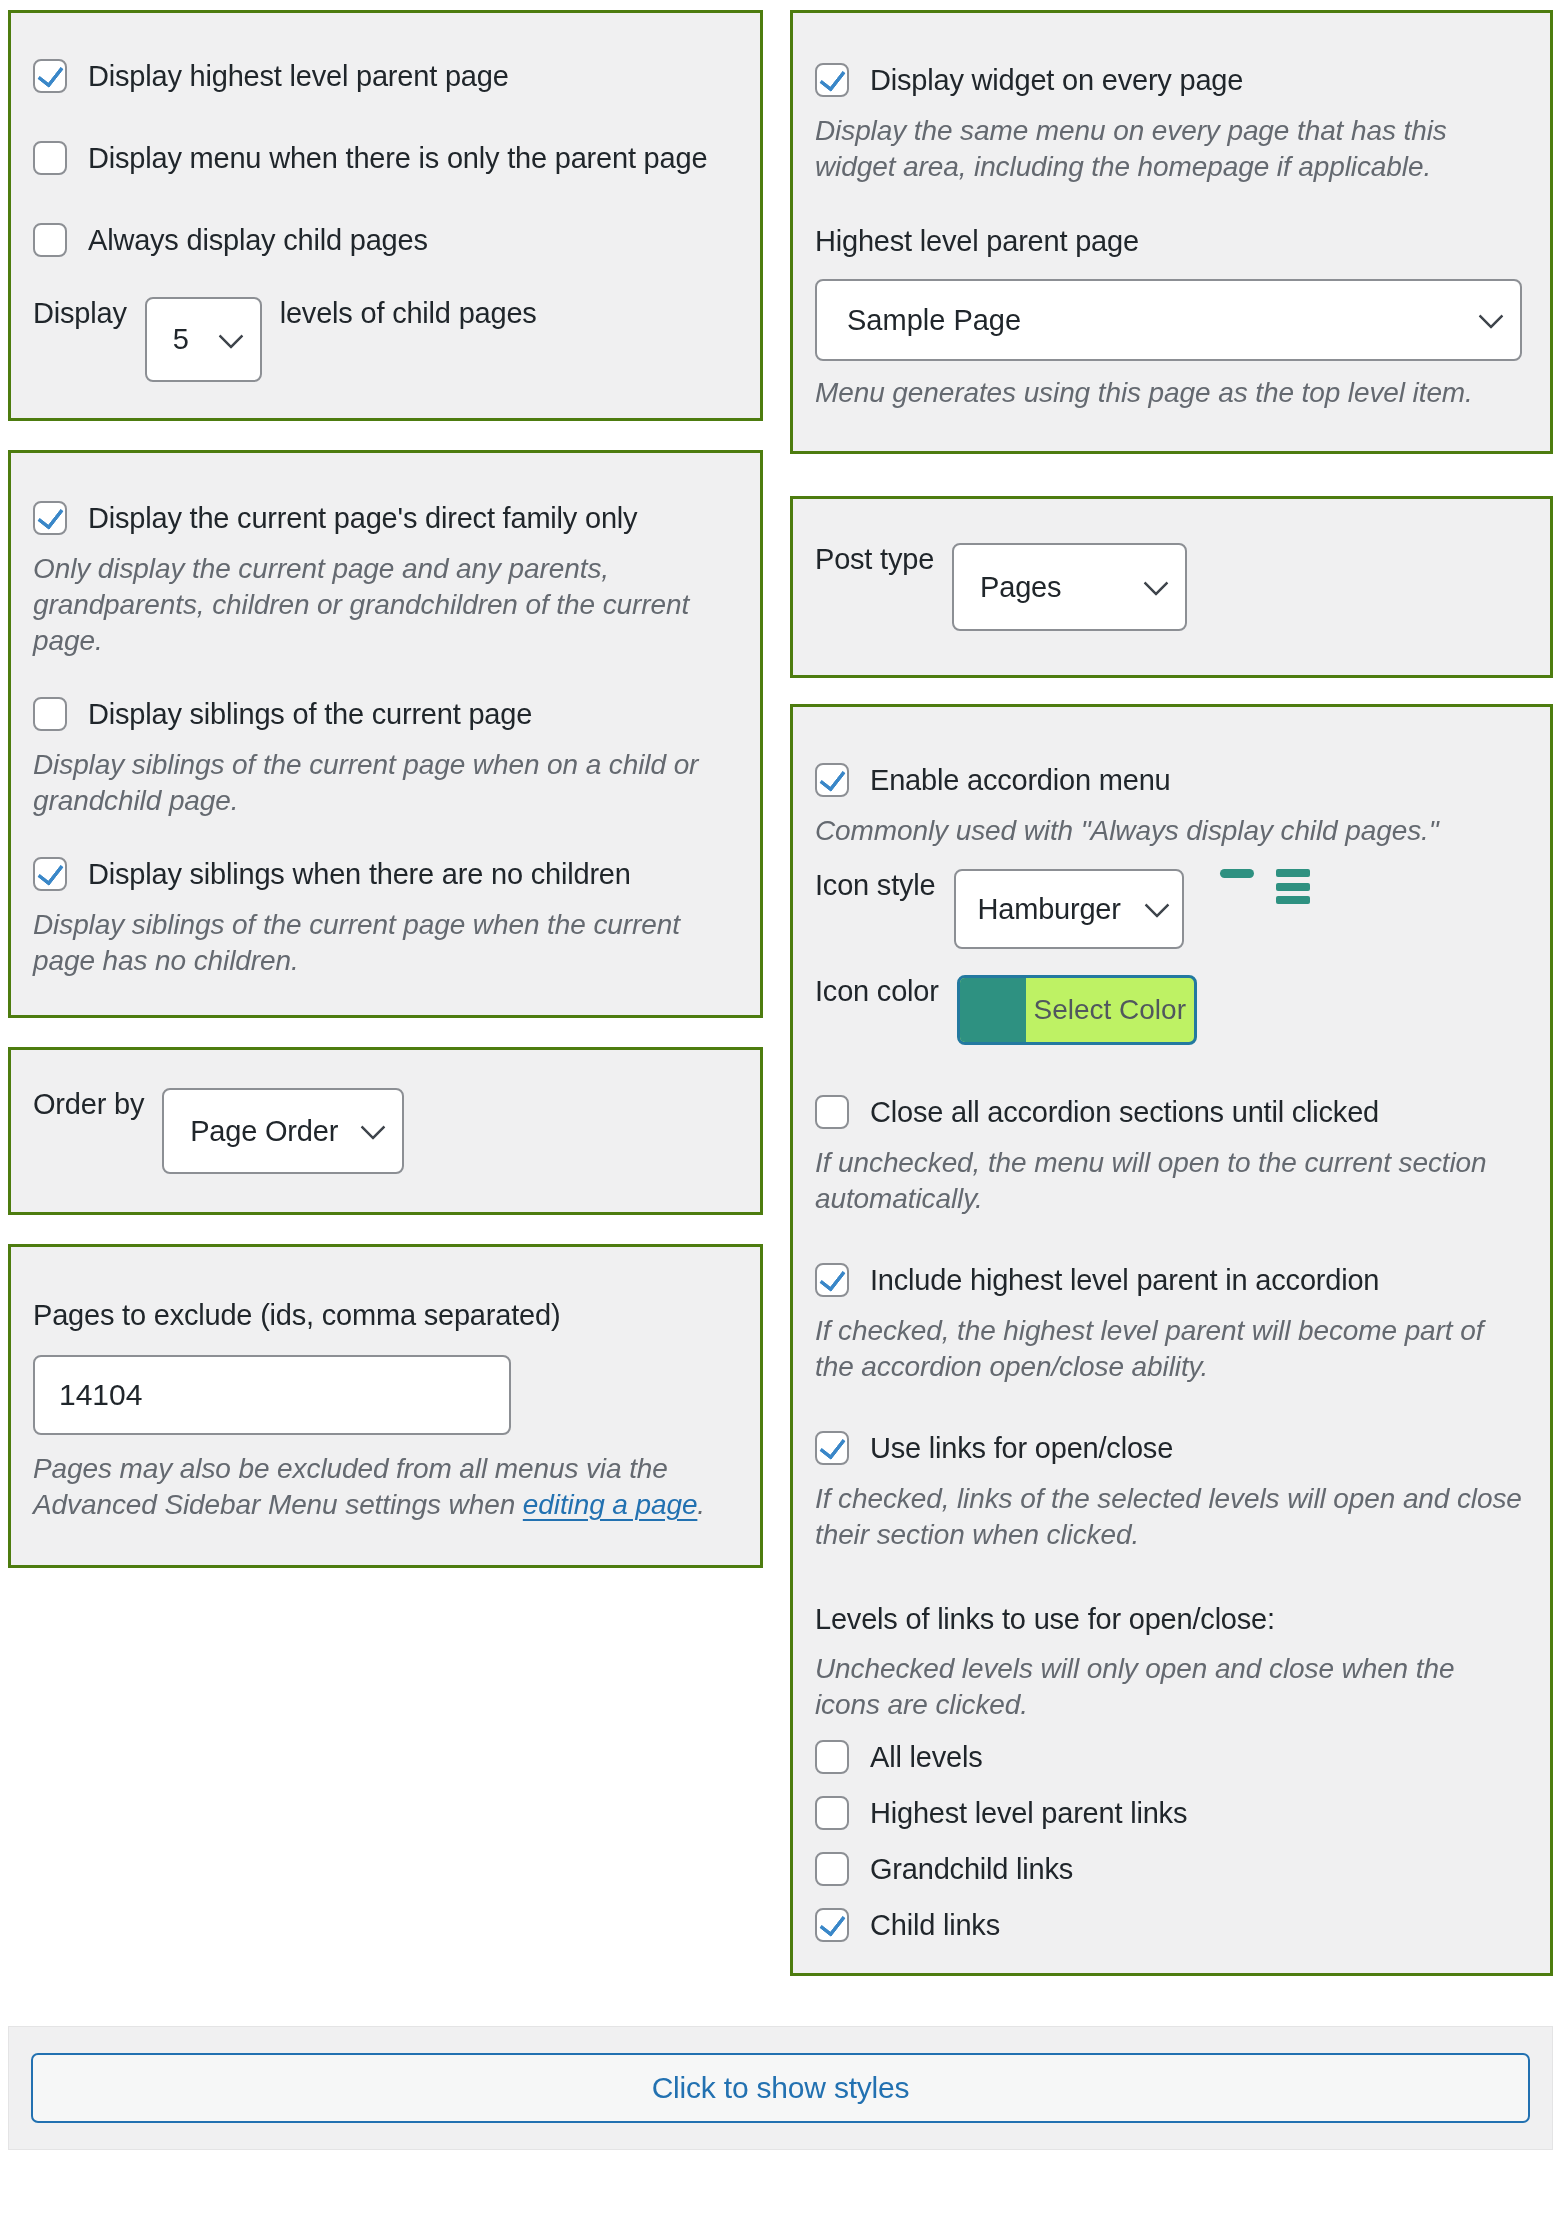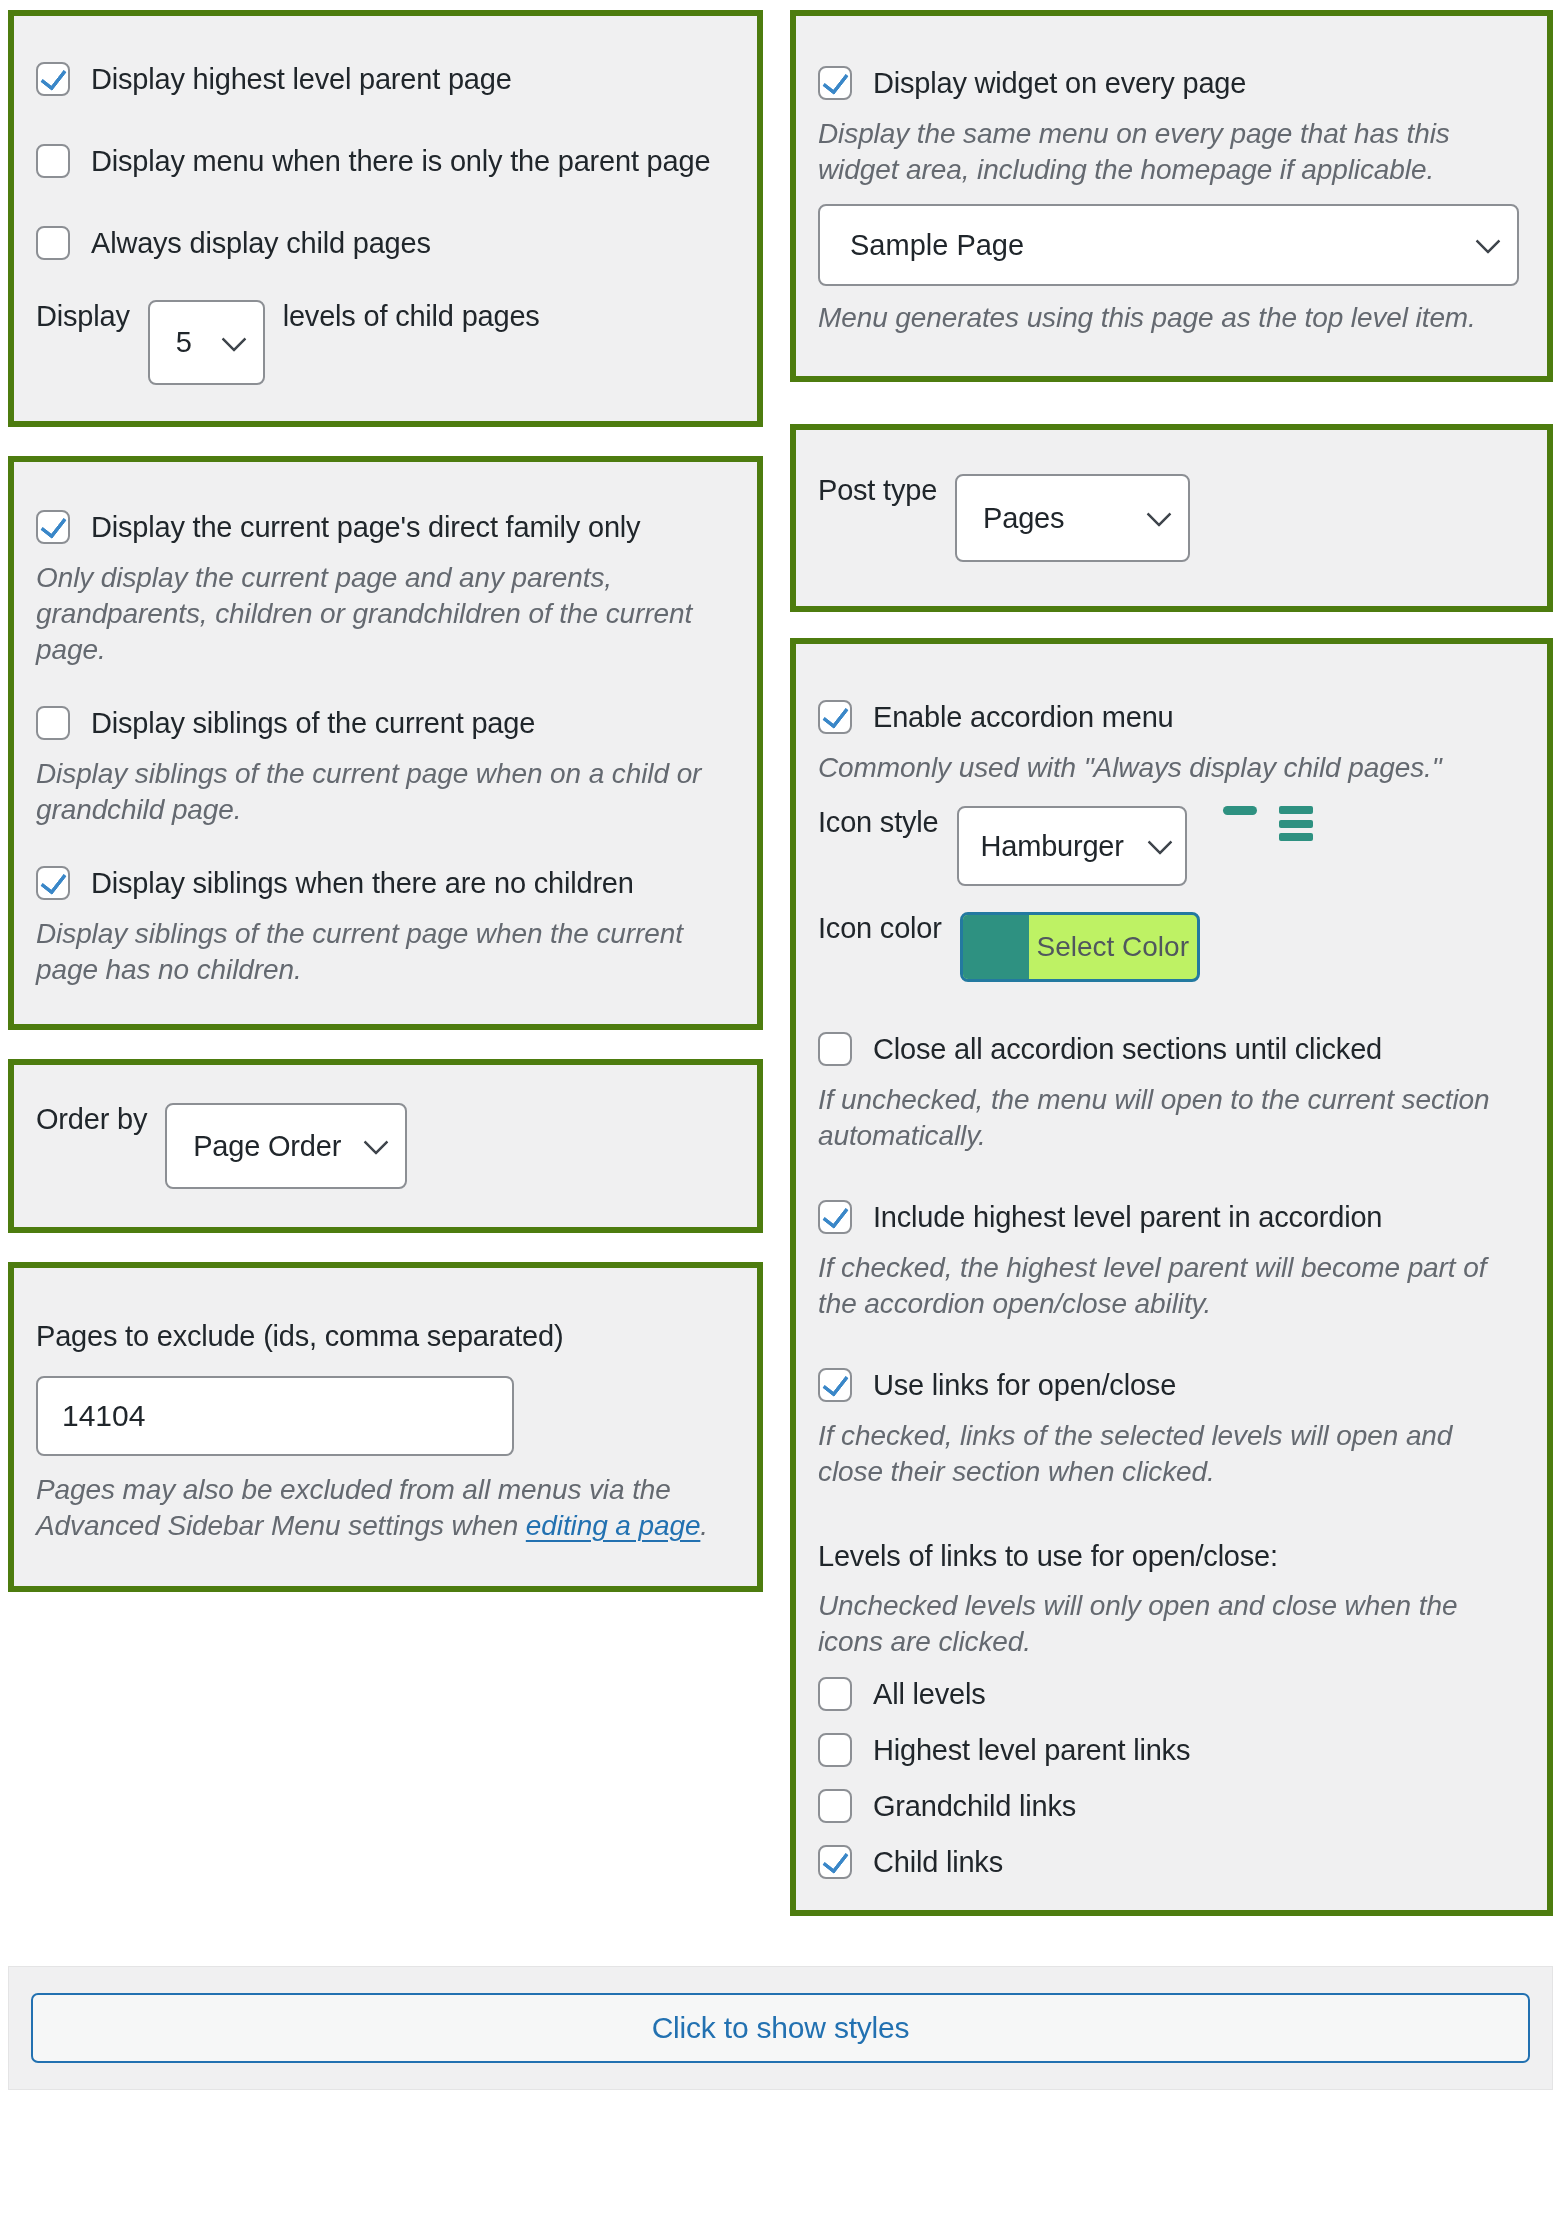--- a/index.html
+++ b/index.html
@@ -7,21 +7,21 @@
     width:1560px;min-height:2233px;box-sizing:border-box;
     font-family:"Liberation Sans","DejaVu Sans",sans-serif;
     color:#20262b;overflow:hidden;
   }
   .page{padding:10px 7px 150px 8px;}
   .cols{display:flex;column-gap:27px;align-items:flex-start;}
   .col{display:flex;flex-direction:column;}
   .col-left{width:755px;row-gap:29px;}
   .col-right{width:763px;row-gap:26px;}
 
-  .panel{background:#f0f0f1;border:6px solid #4d7c0f;box-sizing:border-box;}
+  .panel{background:#f0f0f1;border:3px solid #4d7c0f;box-sizing:border-box;}
   .p-levels{padding:40px 30px 36px 22px;}
   .p-family{padding:42px 30px 36px 22px;}
   .p-order{padding:38px 30px 38px 22px;}
   .p-exclude{padding:46px 30px 42px 22px;}
   .p-widget{padding:44px 28px 40px 22px;}
   .p-post{padding:44px 28px 44px 22px;margin-top:16px;}
   .p-accordion{padding:50px 28px 26px 22px;}
 
   .check-row{display:block;font-size:29px;line-height:46px;letter-spacing:-0.2px;color:#20262b;cursor:pointer;}
   .checkbox{
@@ -154,20 +154,21 @@
 
     </div>
 
     <div class="col col-right">
 
       <div class="panel p-widget">
         <label class="check-row">
           <span class="checkbox checked"></span><span>Display widget on every page</span>
         </label>
         <p class="desc narrow">Display the same menu on every page that has this widget area, including the homepage if applicable.</p>
+        <span class="field-label mt34">Highest level parent page</span>
         <div class="select sel-parent" style="margin-top:16px;">
           <span class="select-value">Sample Page</span>
           <span class="chevron"></span>
         </div>
         <p class="desc" style="margin-top:14px;">Menu generates using this page as the top level item.</p>
       </div>
 
       <div class="panel p-post">
         <div class="row">
           <span class="row-label">Post type</span>

